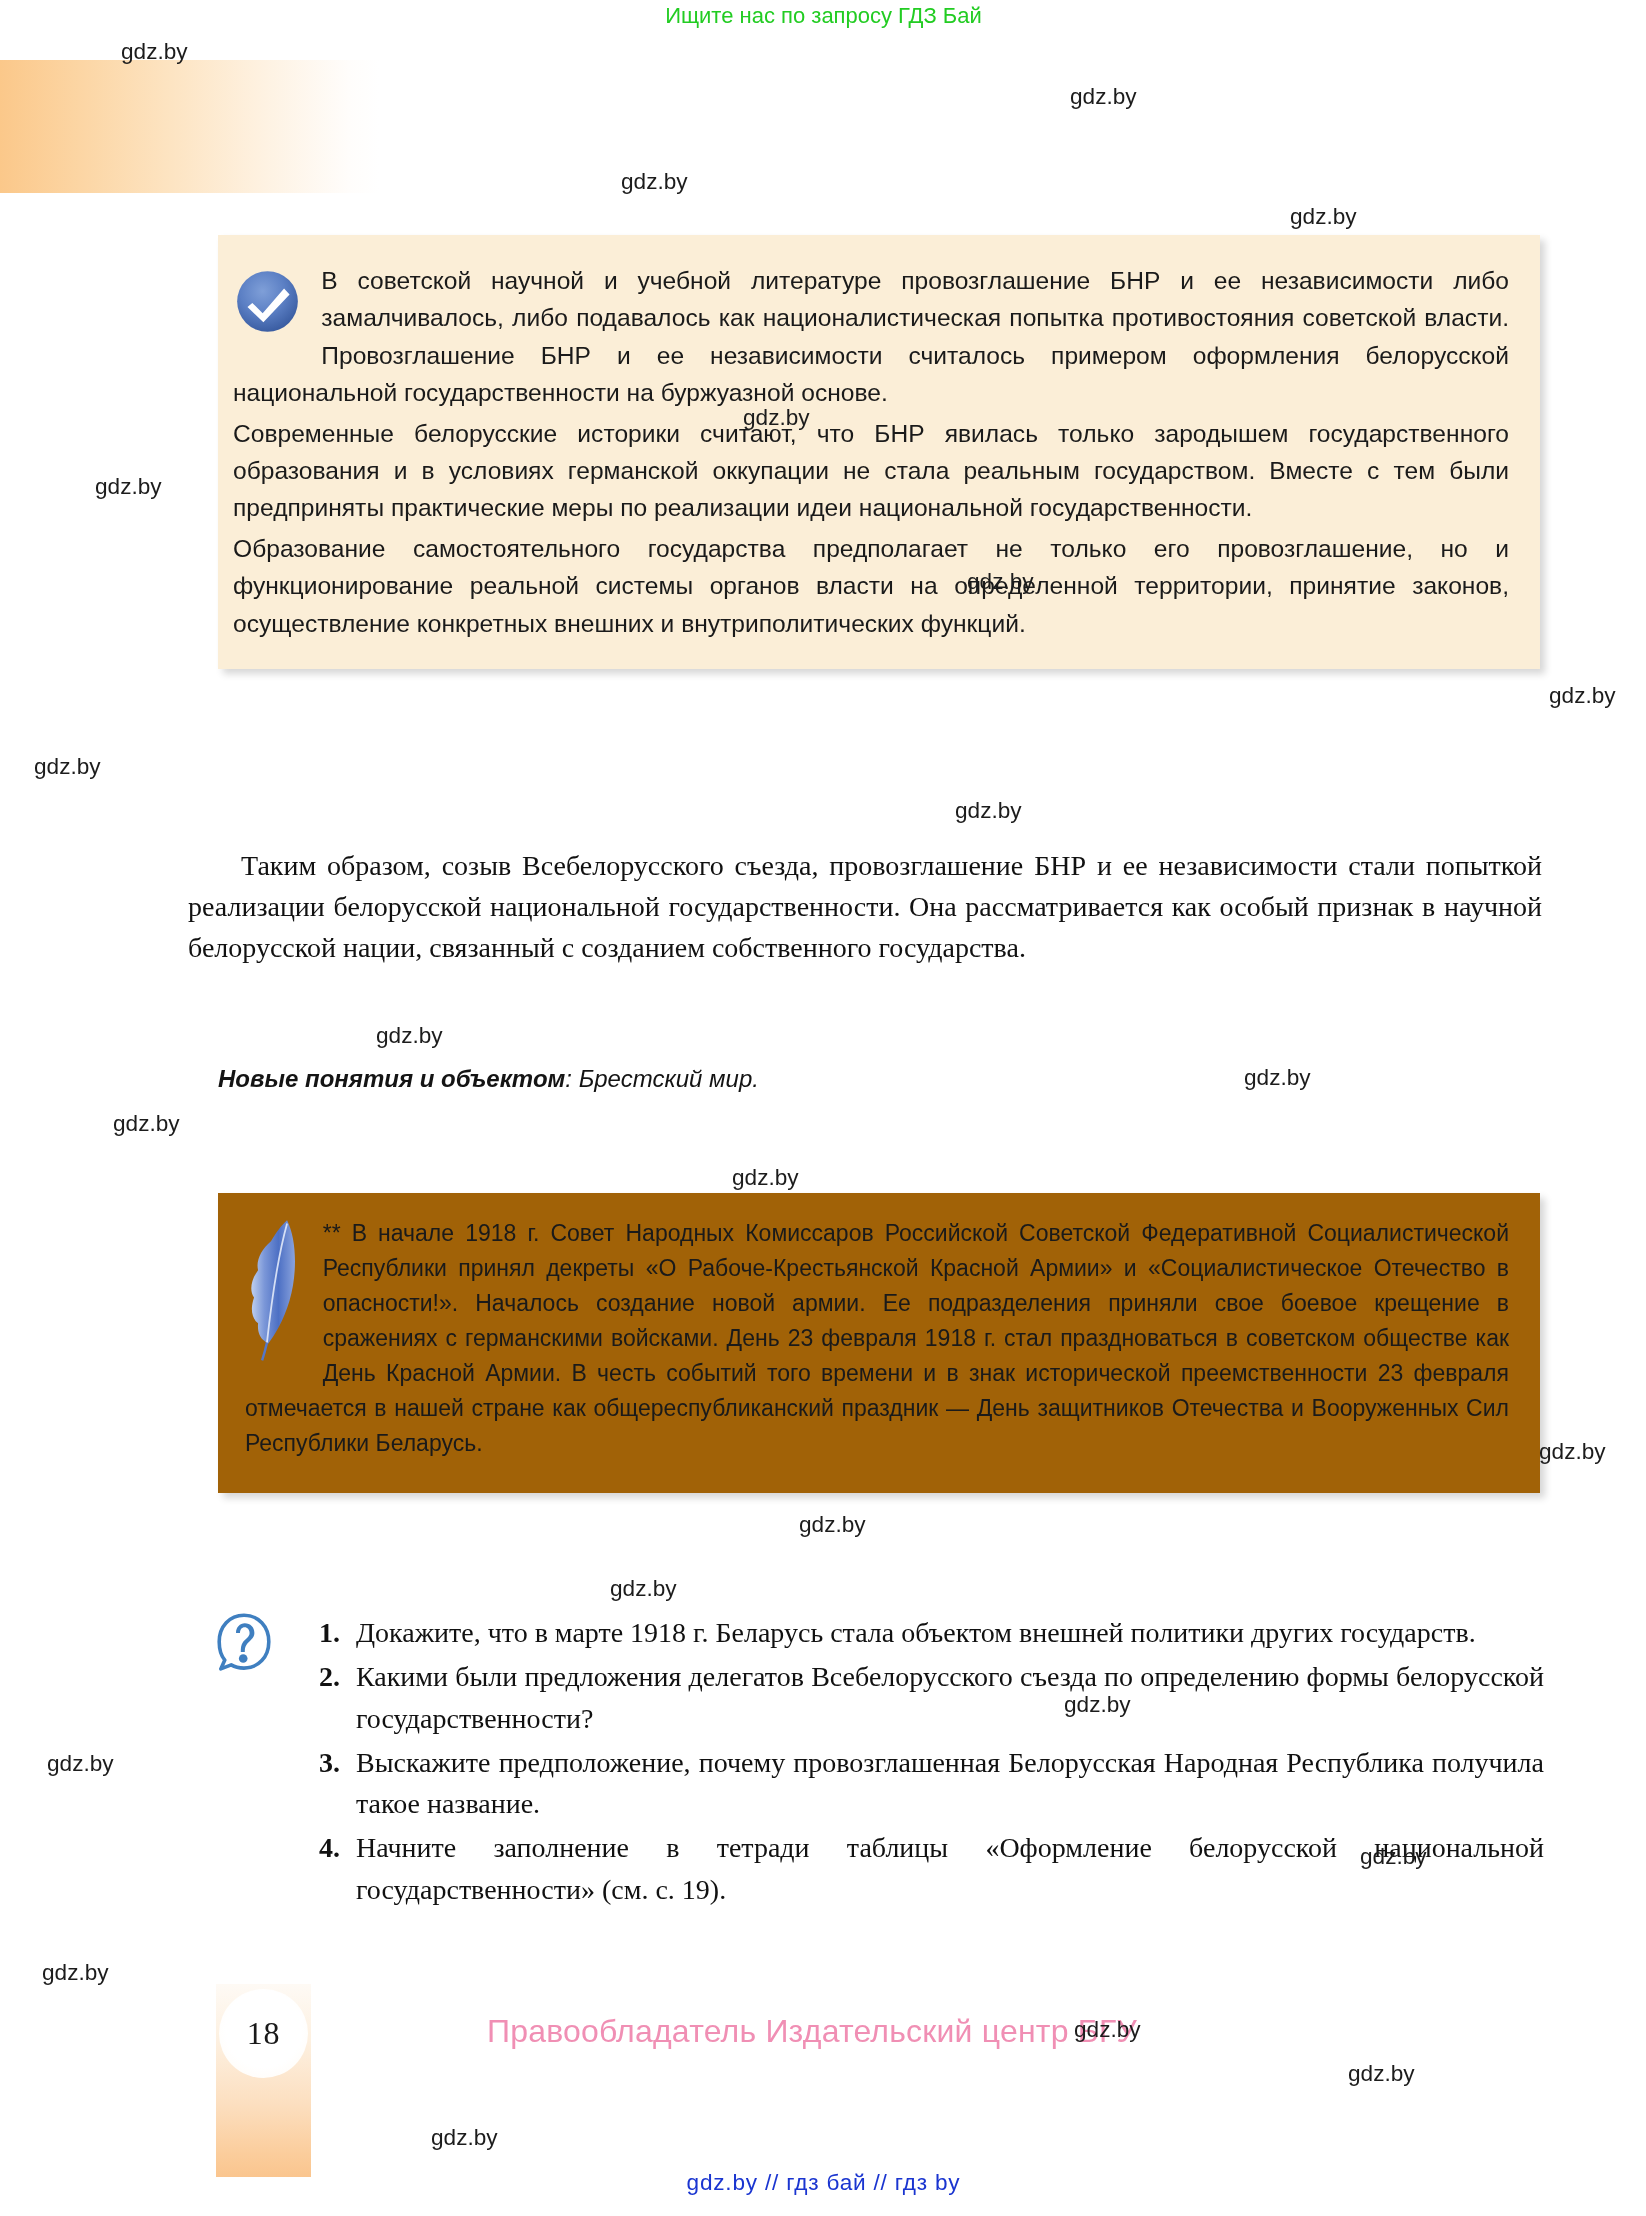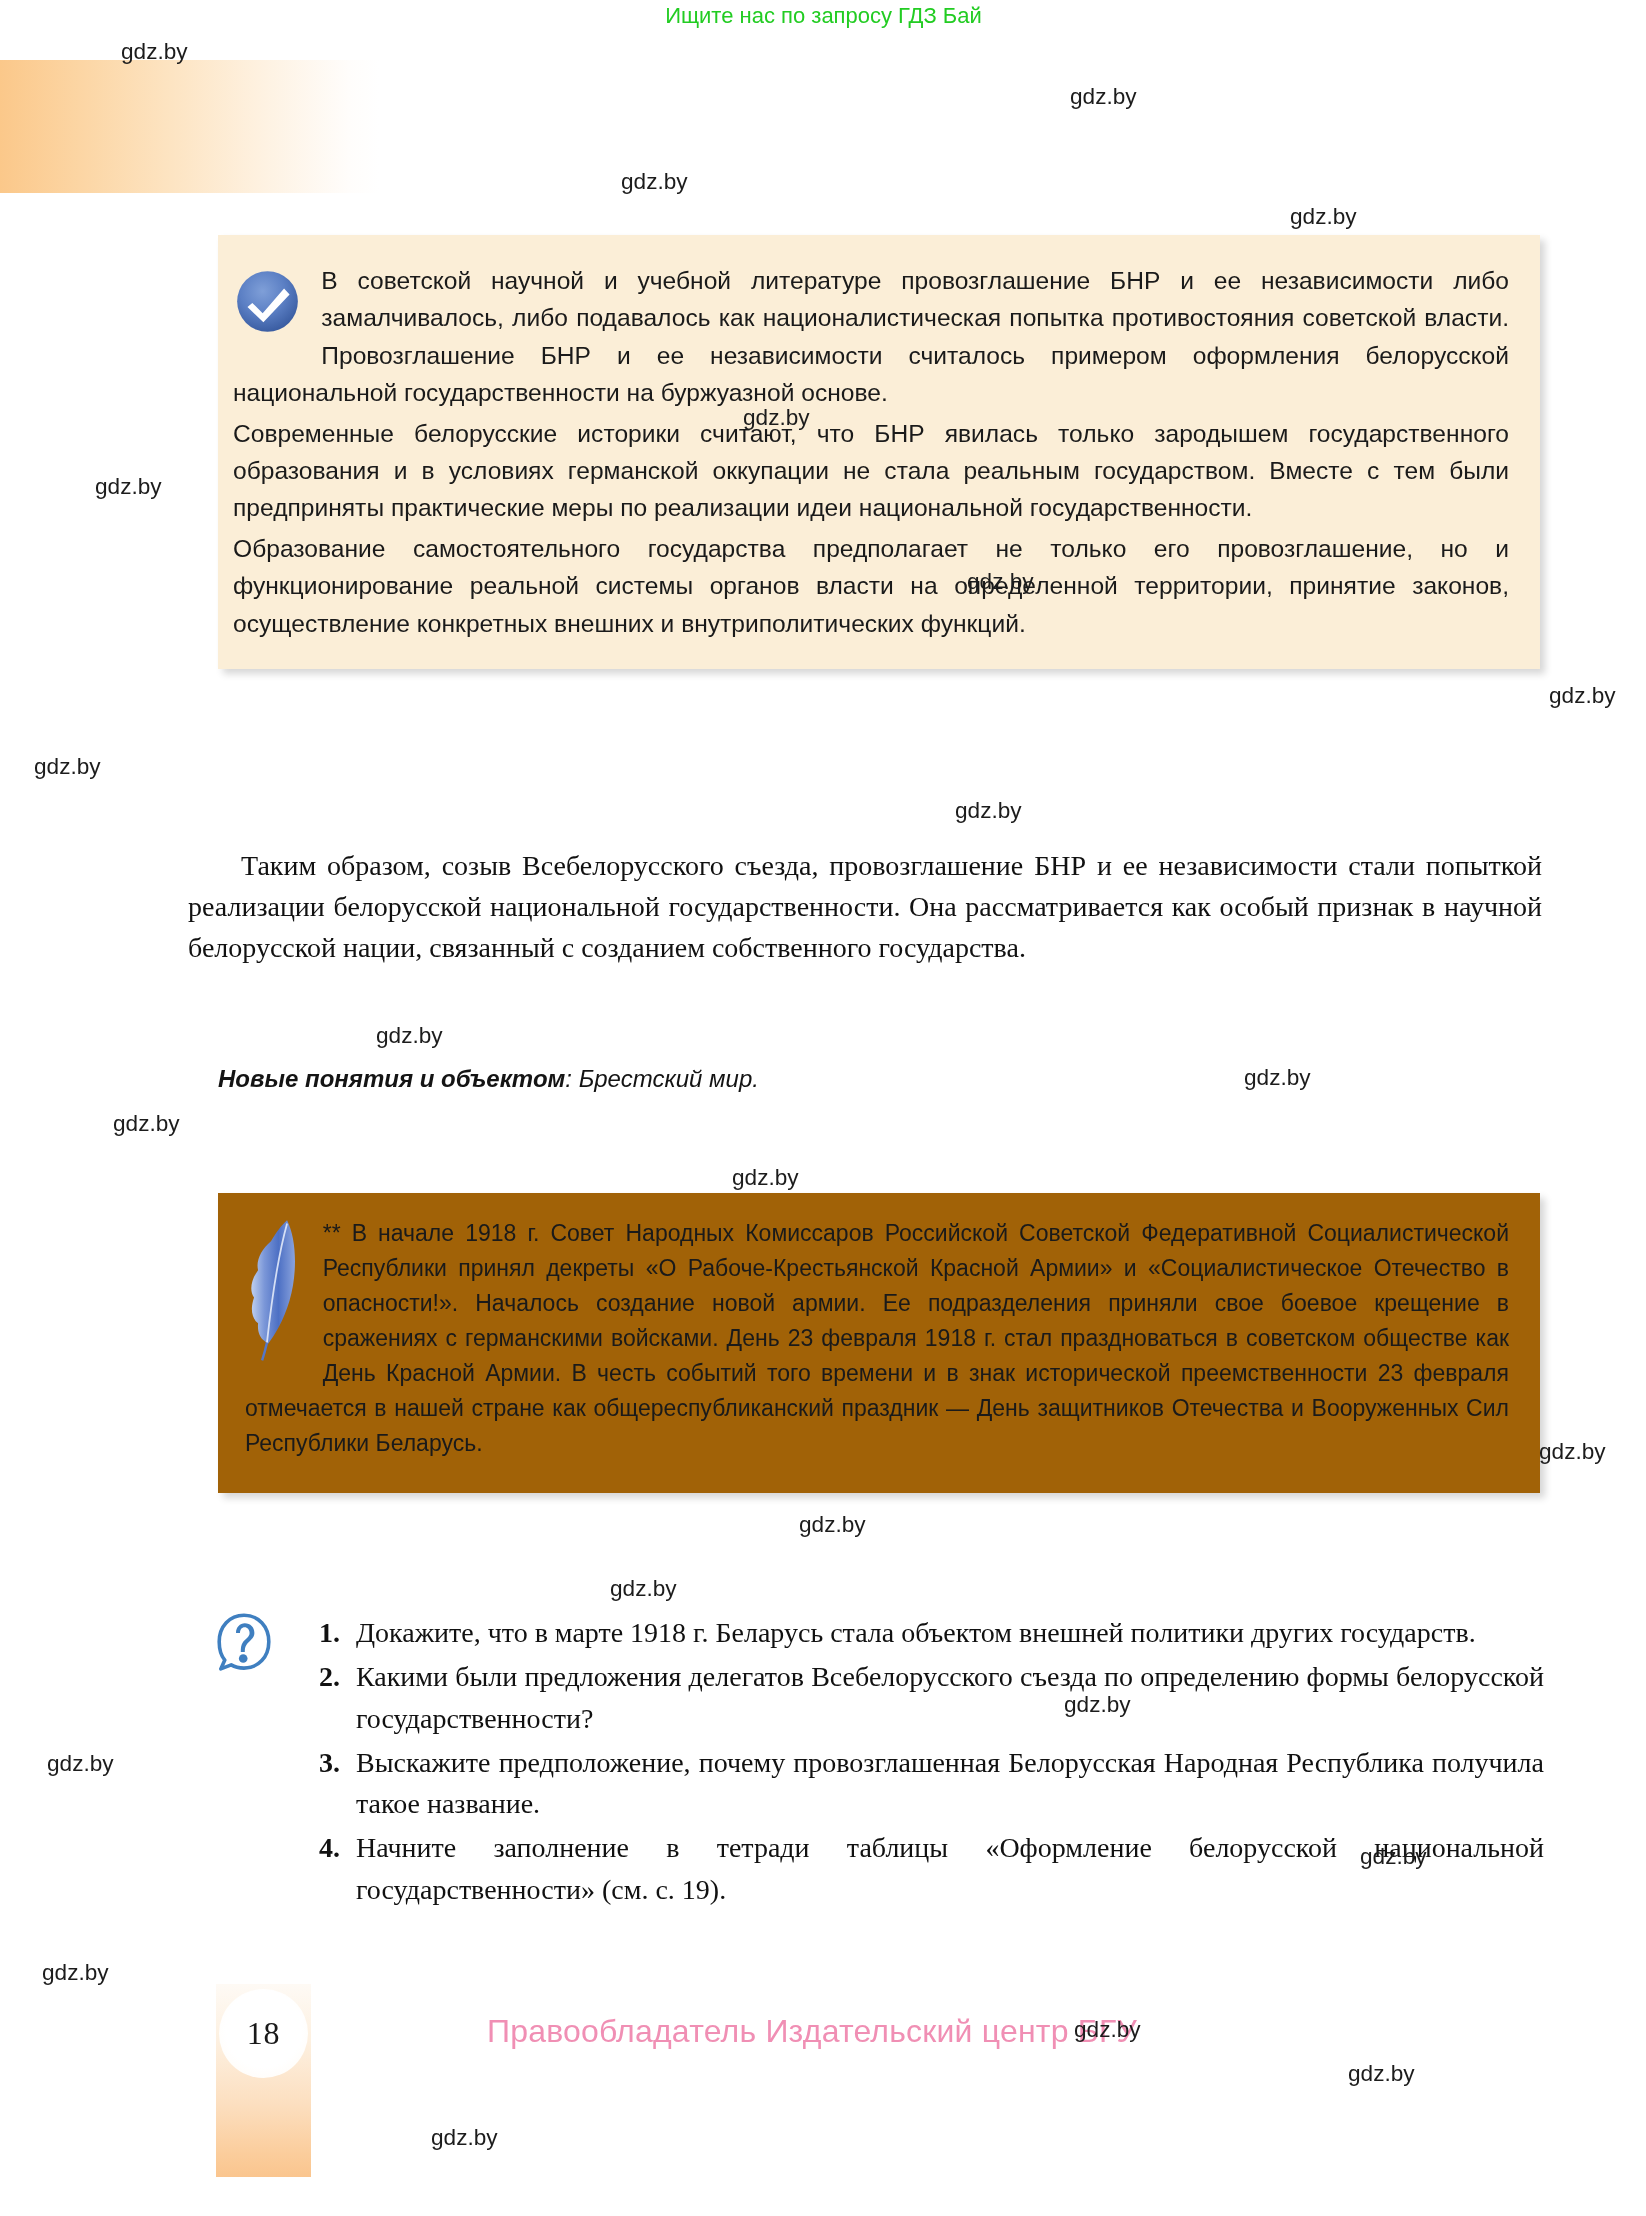--- a/index.html
+++ b/index.html
@@ -286,20 +286,21 @@
       <span class="q-text">Начните заполнение в тетради таблицы «Оформление белорусской национальной государственности» (см. с. 19).</span>
     </div>
   </div>
 
   <div class="strip-bottom-left"></div>
   <div class="page-number-bubble">
     <span class="page-number">18</span>
   </div>
 
   <div class="copyright">Правообладатель Издательский центр БГУ</div>
+  <div class="bottom-links">gdz.by  //  гдз бай  //  гдз by</div>
 
   <div id="watermark-layer">
       <div class="wm" style="left: 121px; top: 39px;">gdz.by</div>
       <div class="wm" style="left: 1070px; top: 84px;">gdz.by</div>
       <div class="wm" style="left: 621px; top: 169px;">gdz.by</div>
       <div class="wm" style="left: 1290px; top: 204px;">gdz.by</div>
       <div class="wm" style="left: 95px; top: 474px;">gdz.by</div>
       <div class="wm" style="left: 743px; top: 405px;">gdz.by</div>
       <div class="wm" style="left: 967px; top: 569px;">gdz.by</div>
       <div class="wm" style="left: 1549px; top: 683px;">gdz.by</div>

